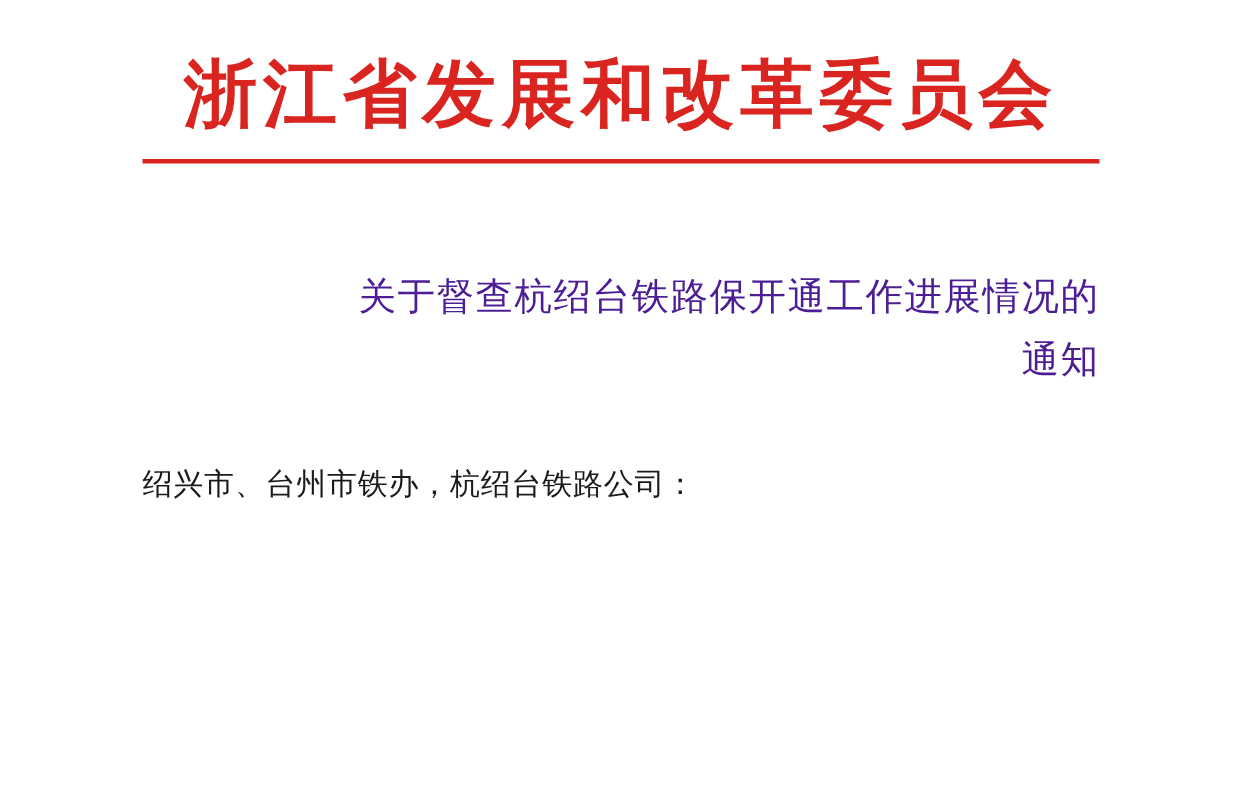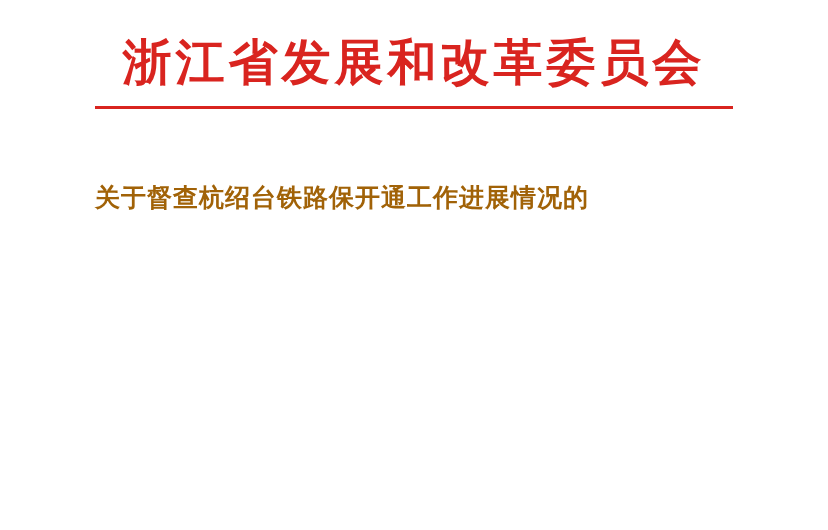--- a/index.html
+++ b/index.html
@@ -35,25 +35,25 @@
     white-space: nowrap;
   }
   .masthead-rule {
     margin-top: 16px;
     height: 3px;
     background: #d9241f;
     width: 100%;
   }
   .doc-title {
     margin-top: 68px;
-    text-align: left;
+    text-align: right;
     font-family: "DejaVu Serif", "Liberation Serif", serif;
-    font-weight: bold;
+    font-weight: normal;
     font-size: 25px;
-    color: #a16207;
+    color: #4c1d95;
     line-height: 1.65;
     letter-spacing: 1px;
   }
   .doc-title .line2 {
     display: block;
   }
   .body-text {
     margin-top: 42px;
     font-family: "DejaVu Serif", "Liberation Serif", serif;
     font-size: 20px;
@@ -74,18 +74,20 @@
 
 <div class="page">
 
   <div class="masthead">
     <div class="masthead-title">浙江省发展和改革委员会</div>
     <div class="masthead-rule"></div>
   </div>
 
   <div class="doc-title">
     <span>关于督查杭绍台铁路保开通工作进展情况的</span>
+    <span class="line2">通知</span>
   </div>
 
   <div class="body-text">
+    <p class="para">绍兴市、台州市铁办，杭绍台铁路公司：</p>
   </div>
 
 </div>
 
 </body></html>

